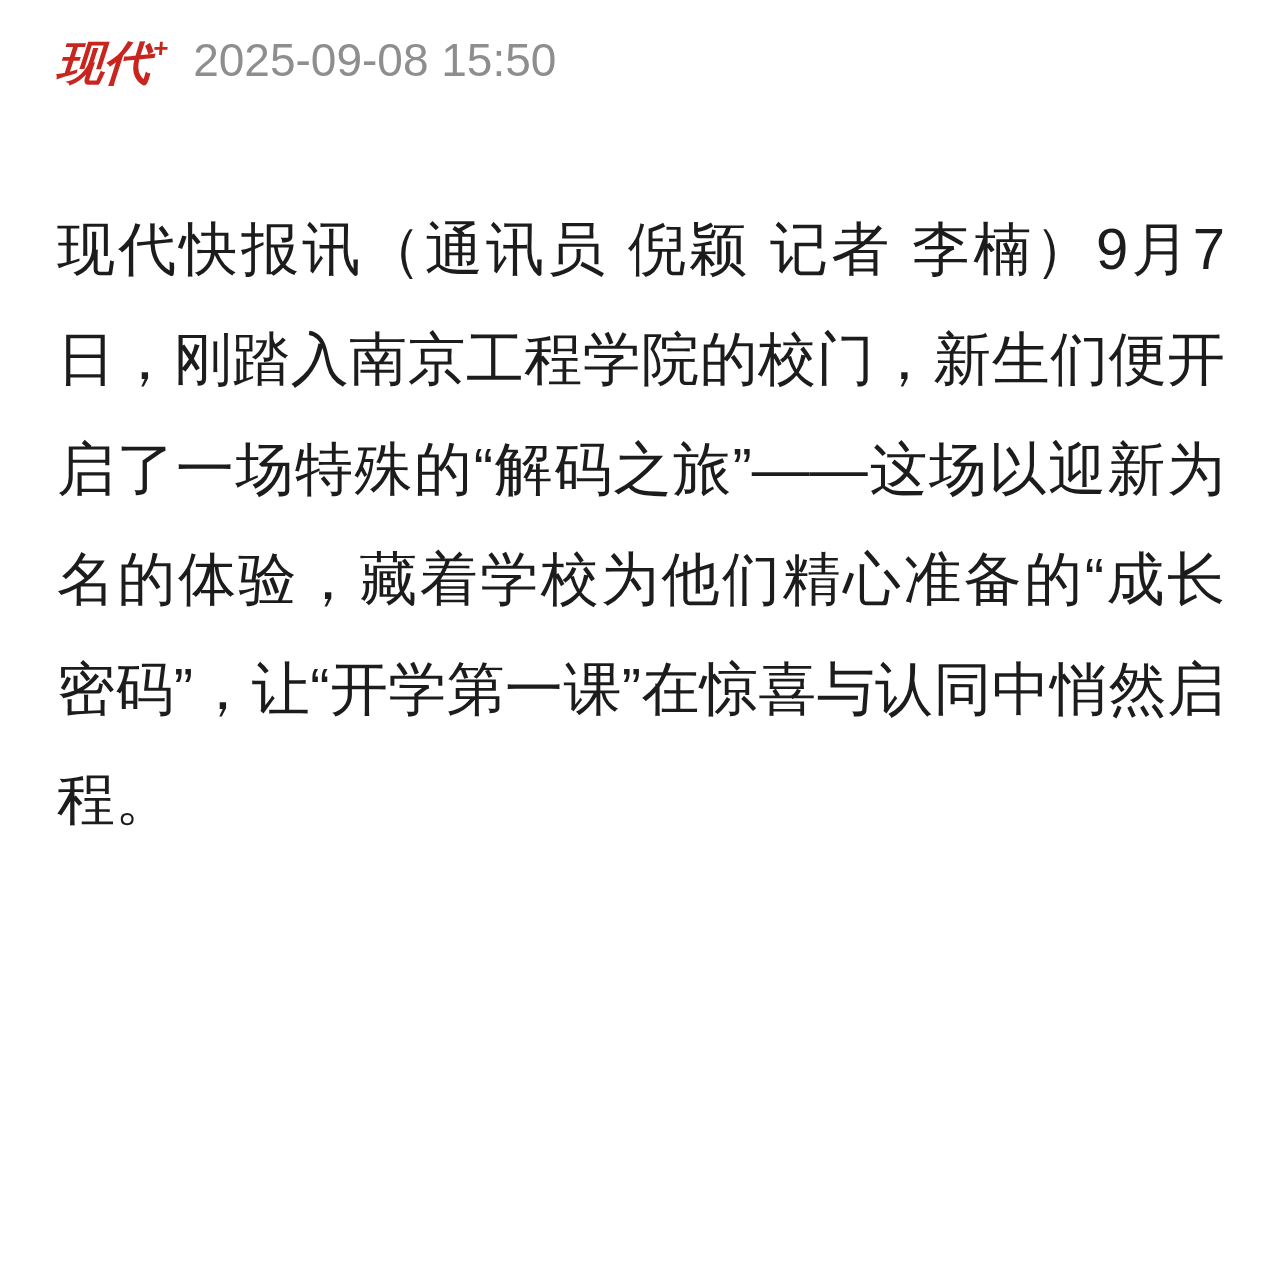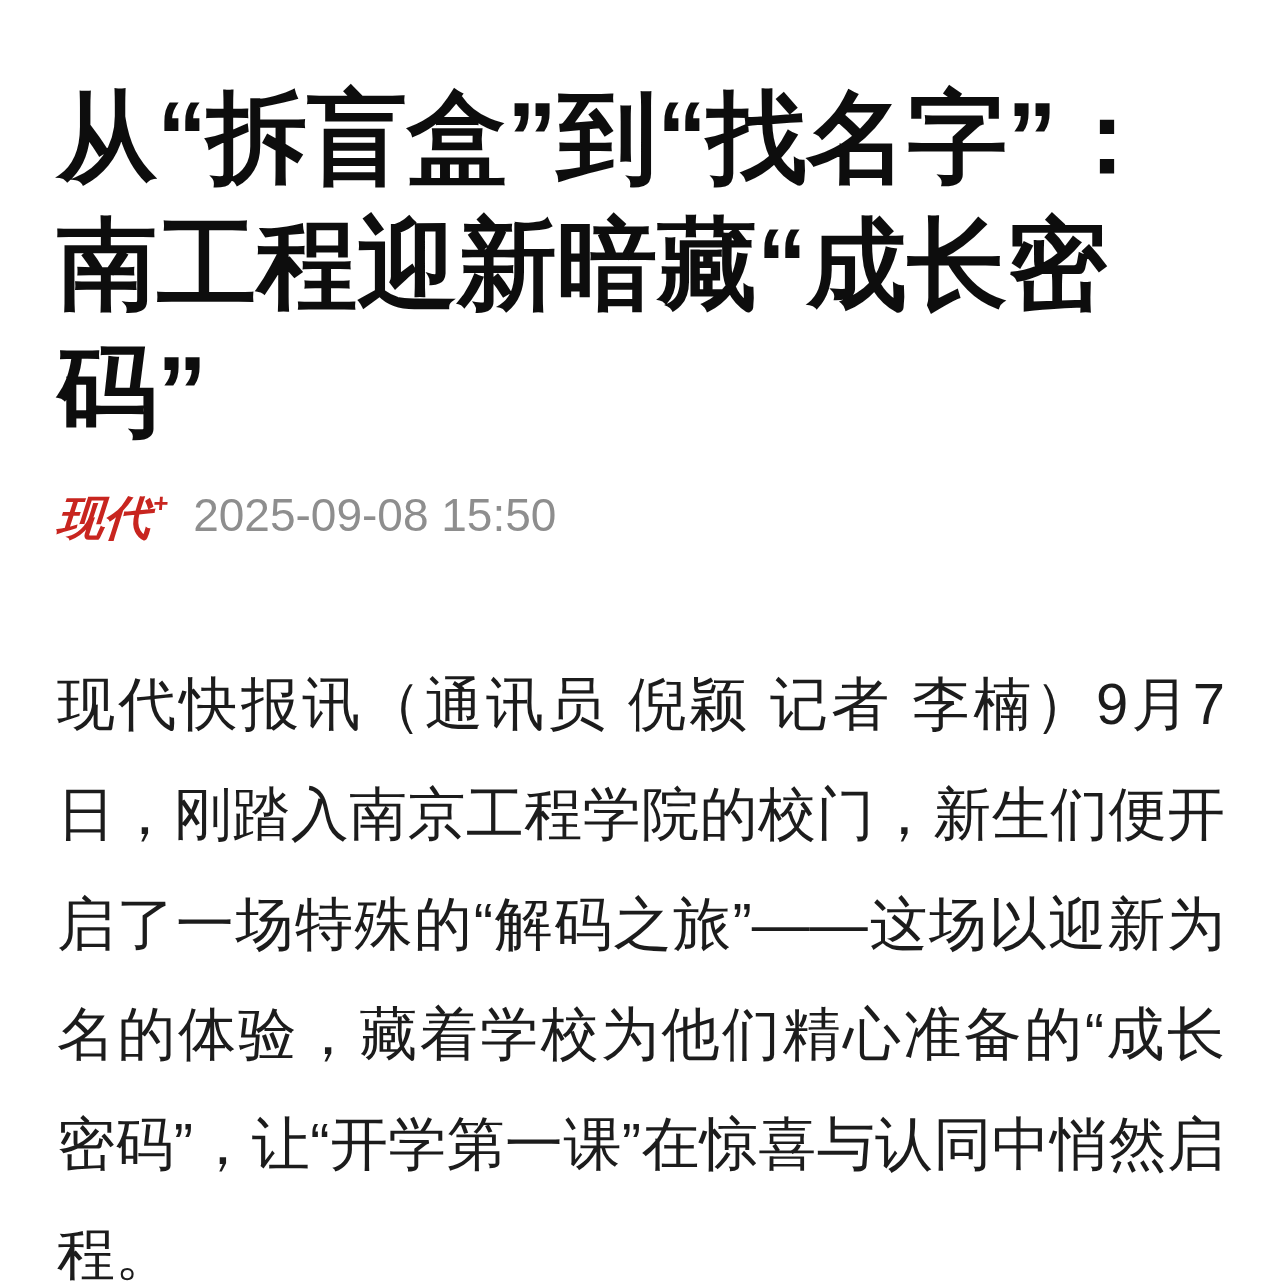--- a/index.html
+++ b/index.html
@@ -64,21 +64,20 @@
     text-align: justify;
     text-justify: inter-ideograph;
     word-break: break-all;
   }
 </style>
 </head>
 <body>
 
 <div class="article">
 
-  <h1 class="article-title">从“拆盲盒”到“找名字”：南工程迎新暗藏“成长密码”</h1>
 
   <div class="byline">
     <span class="brand-logo"><span>现代</span><sup>+</sup></span>
     <span class="timestamp">2025-09-08 15:50</span>
   </div>
 
   <p class="article-paragraph">现代快报讯（通讯员 倪颖 记者 李楠）9月7日，刚踏入南京工程学院的校门，新生们便开启了一场特殊的“解码之旅”——这场以迎新为名的体验，藏着学校为他们精心准备的“成长密码”，让“开学第一课”在惊喜与认同中悄然启程。</p>
 
 </div>
 

